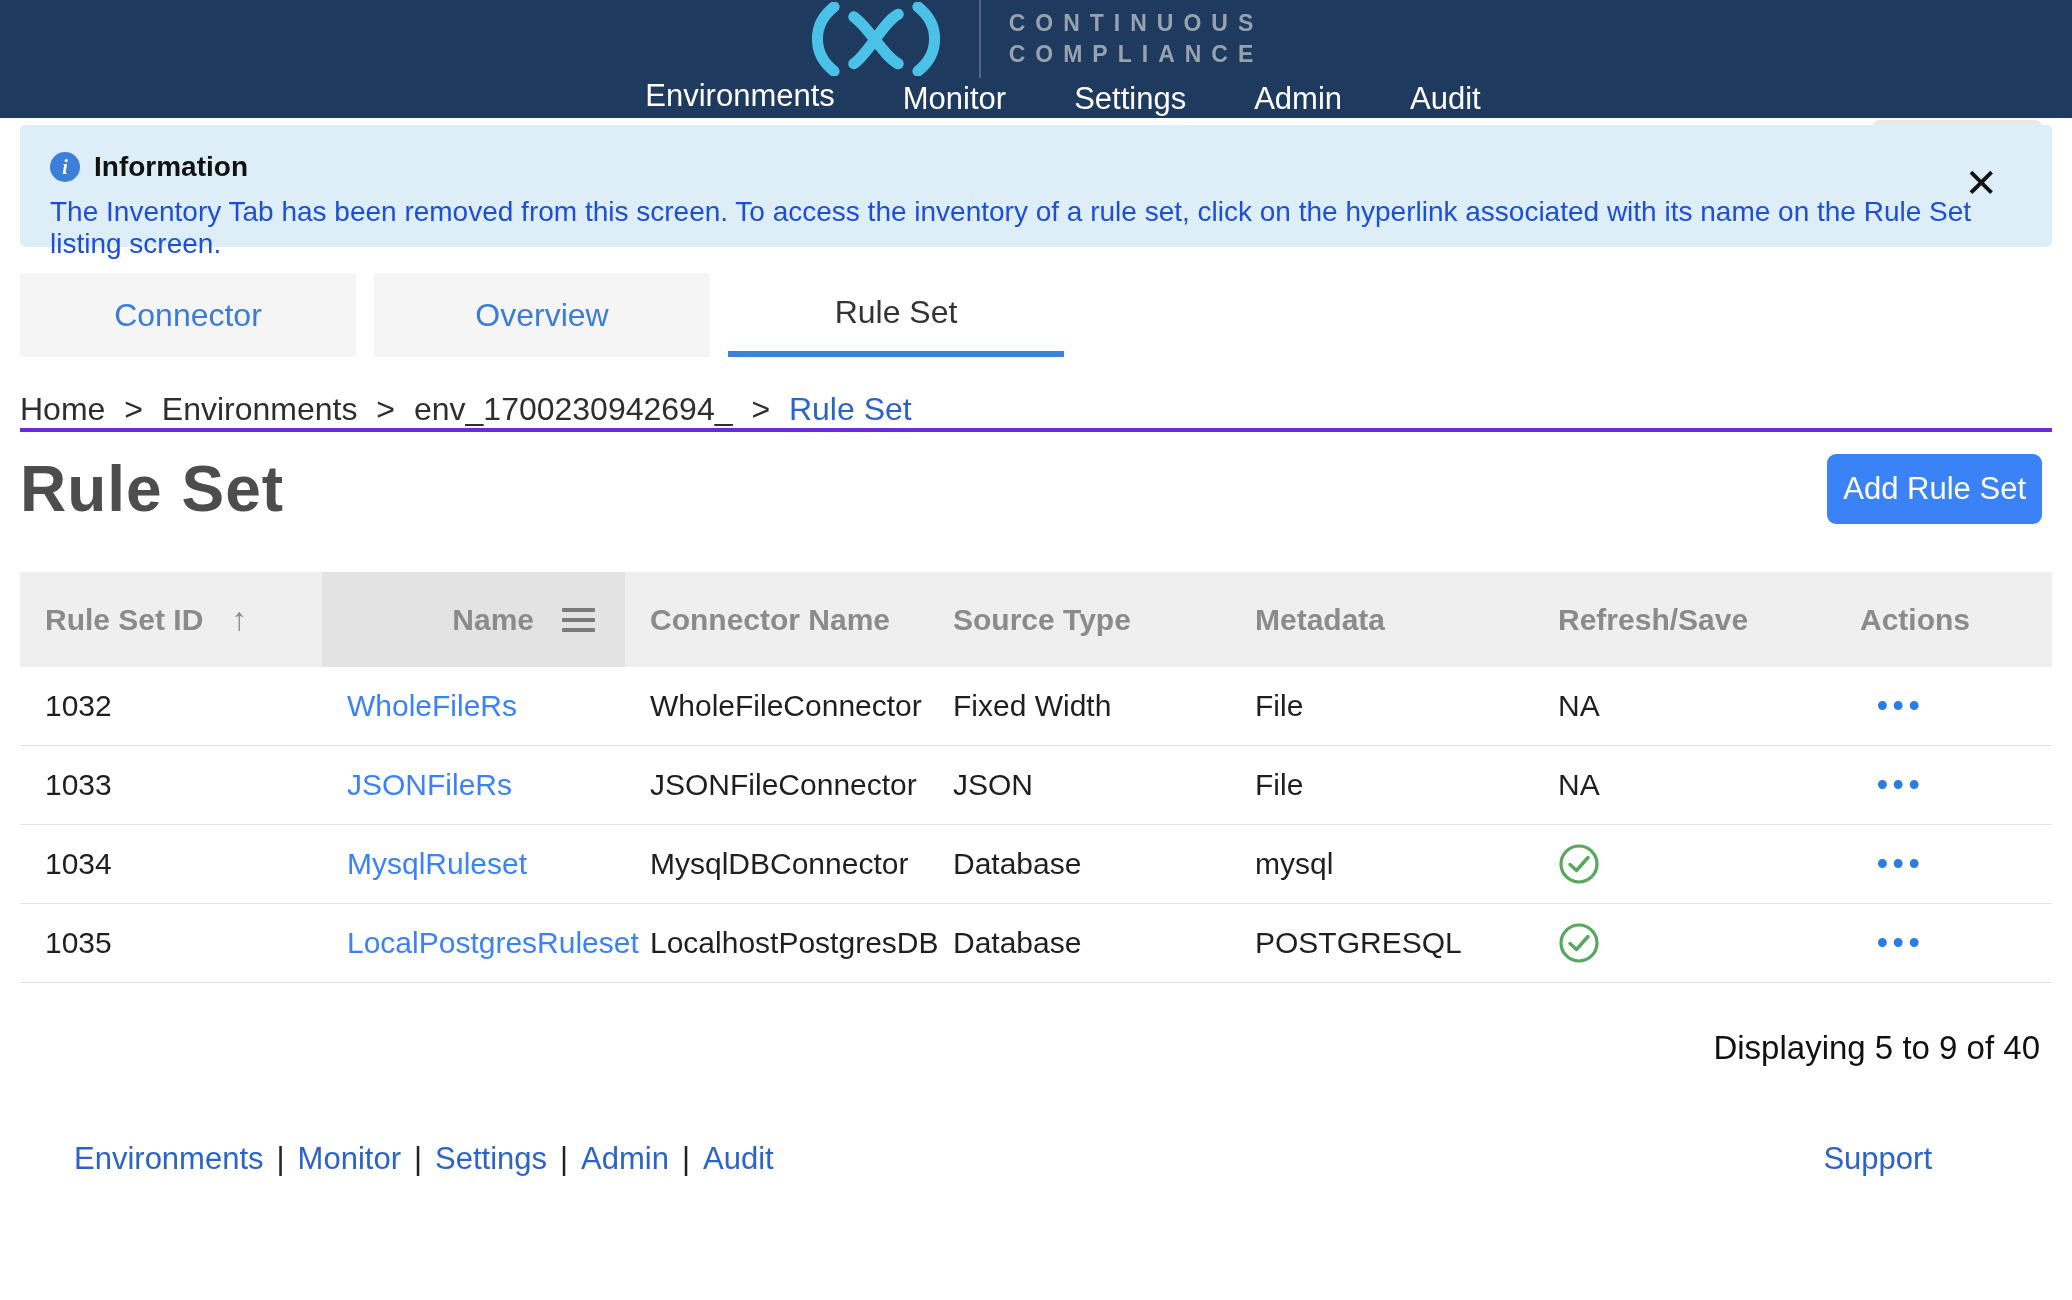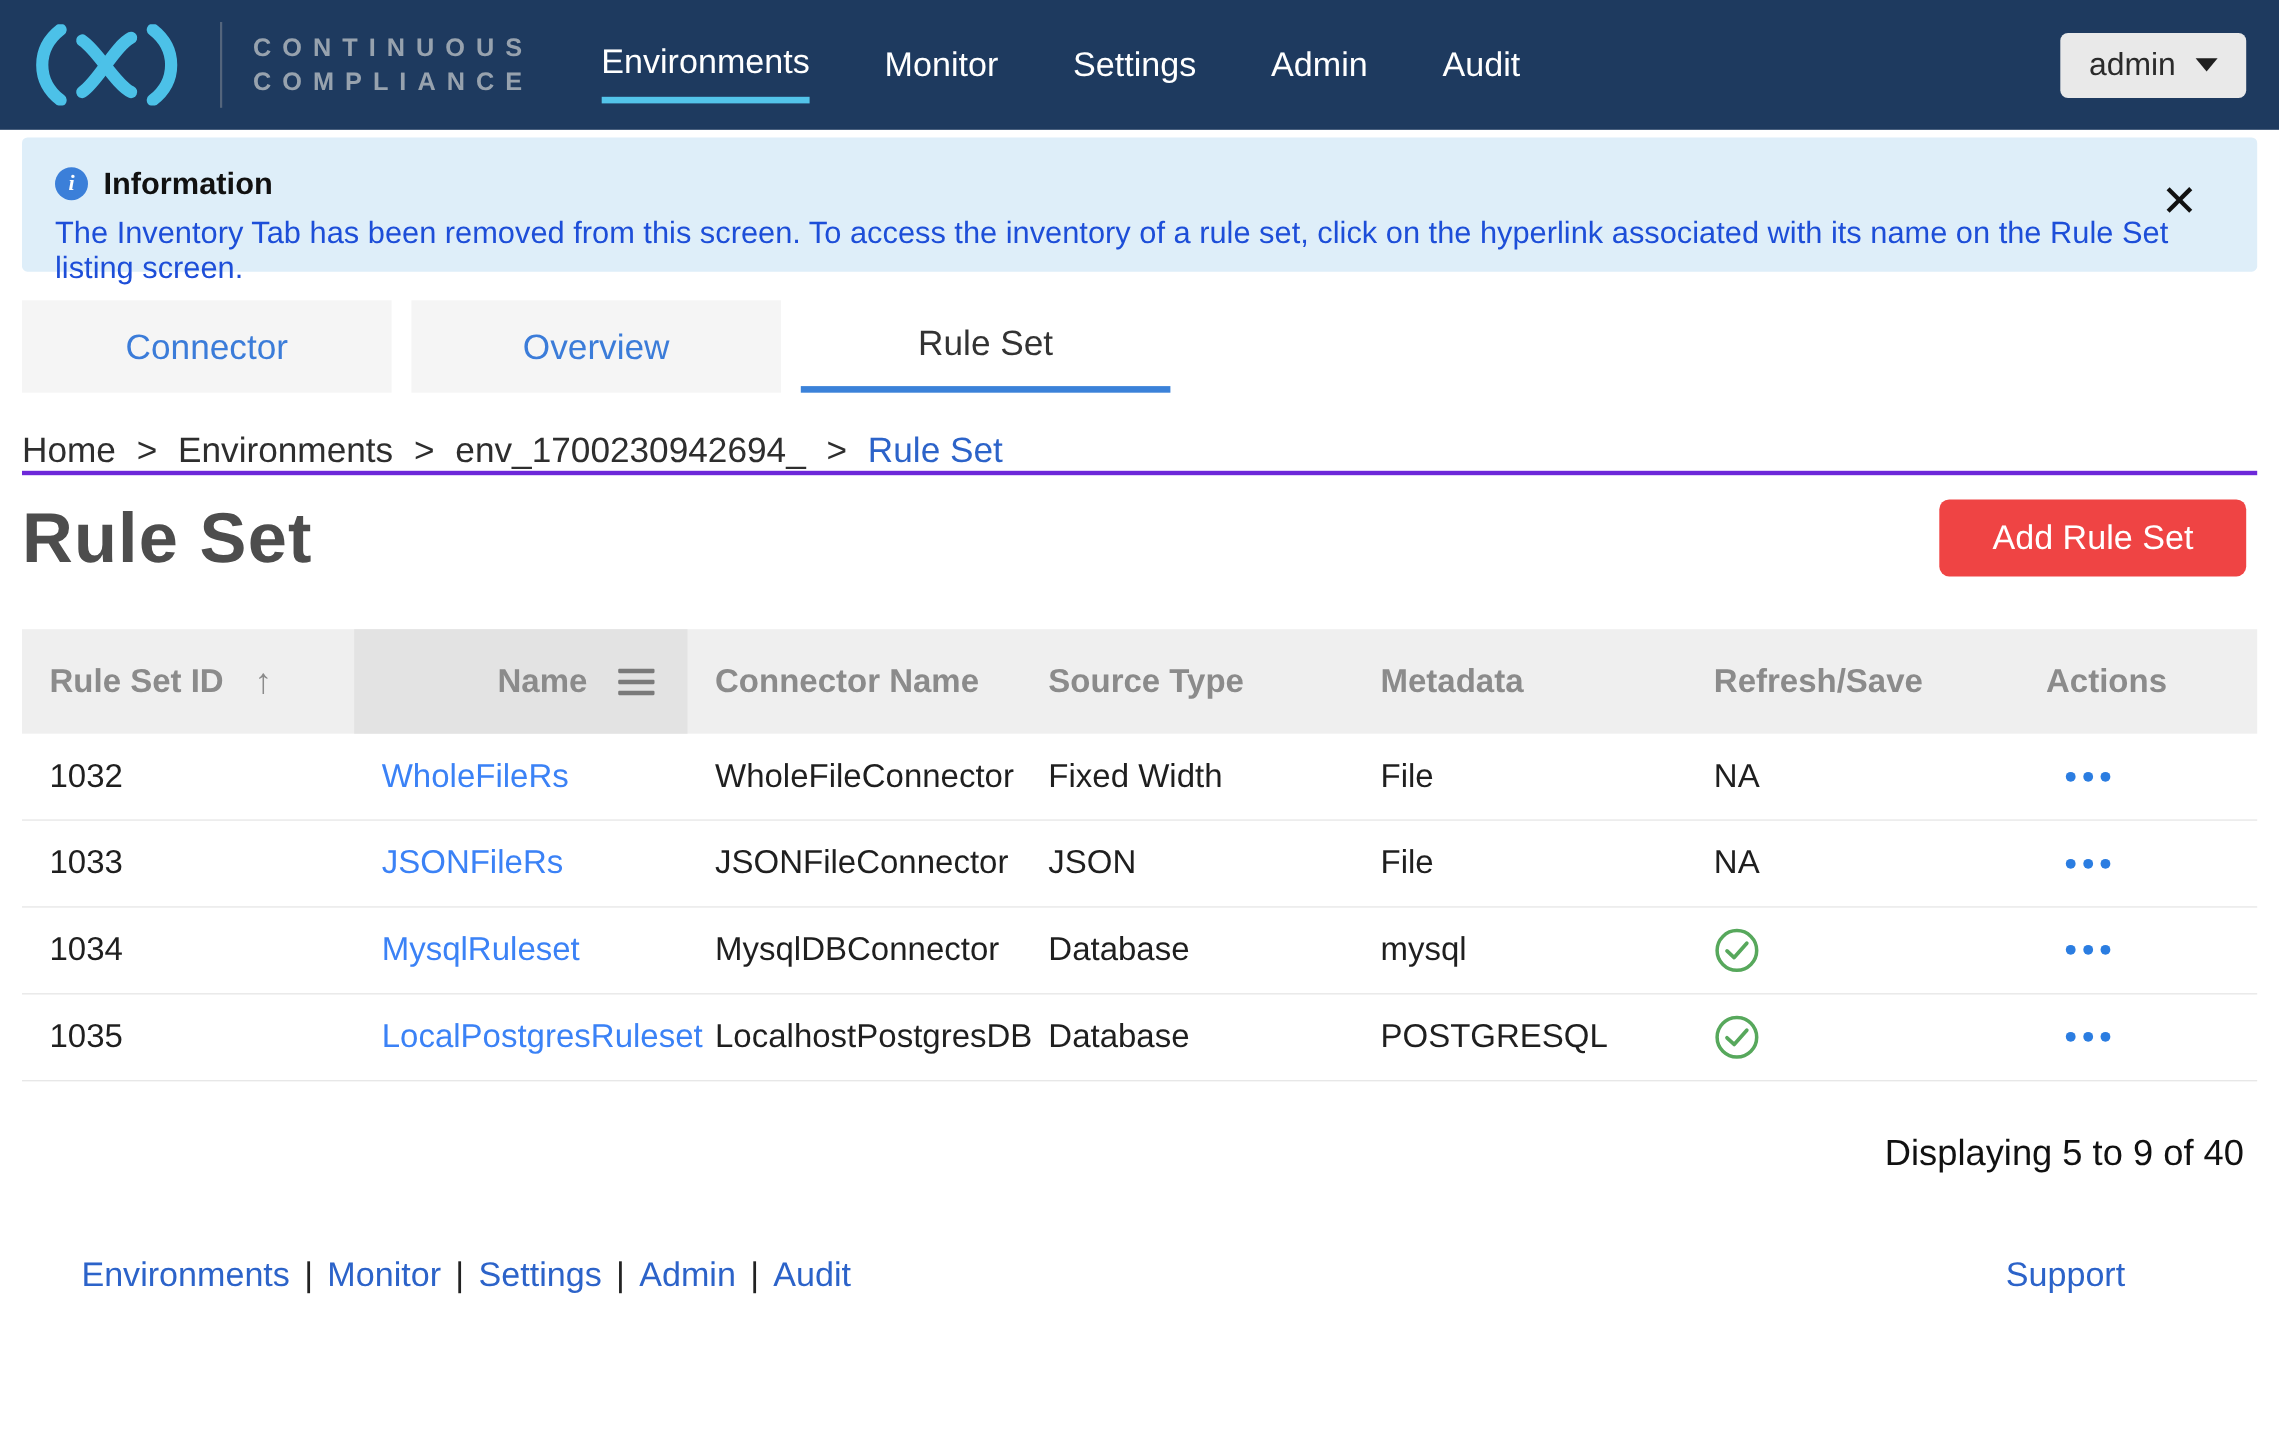--- a/index.html
+++ b/index.html
@@ -7,20 +7,21 @@
   body {
     width:2072px; height:1300px; position:relative;
     background:#ffffff; font-family:"Liberation Sans", sans-serif;
     color:#1f1f1f; overflow:hidden;
   }
 
   
   .navbar {
     height:118px; background:#1e3a5f; display:flex; align-items:center;
     padding:0 30px 0 22px;
+    flex-direction:column;
   }
   .brand { display:flex; align-items:center; gap:28px; }
   .logo-svg { display:block; }
   .brand-divider { width:2px; height:78px; background:#54657c; }
   .wordmark { color:#97a2ae; font-size:23px; font-weight:600; letter-spacing:10px; line-height:1.35; }
   .main-nav { display:flex; gap:68px; margin-left:62px; align-items:center; }
   .nav-link { color:#ffffff; font-size:31px; font-weight:500; text-decoration:none; cursor:pointer; padding-bottom:14px; margin-bottom:-14px; }
   .nav-link.active { border-bottom:6px solid #53c4ea; }
   .user-menu {
     margin-left:auto; background:#e9e9e9; border:none; border-radius:7px;
@@ -57,22 +58,22 @@
     border-bottom:4px solid #6d28d9;
   }
   .breadcrumb .sep { margin:0 10px; }
   .breadcrumb .crumb { cursor:pointer; }
   .breadcrumb .current { color:#2c63c9; }
 
   
   .title-row { display:flex; align-items:center; margin:20px 30px 0 20px; }
   .page-title { font-size:64px; font-weight:700; color:#4d4d4d; margin:0; letter-spacing:1px; }
   .add-btn {
-    margin-left:auto; background:#ef4444; color:#ffffff; font-size:31px;
-    border:none; border-radius:9px; padding:17px 48px; cursor:pointer;
+    margin-left:auto; background:#3b82f6; color:#ffffff; font-size:31px;
+    border:none; border-radius:9px; padding:17px 16px; cursor:pointer;
     font-family:"Liberation Sans", sans-serif;
   }
 
   
   .table { margin:46px 20px 0 20px; width:2032px; font-size:30px; }
   .trow { display:grid; grid-template-columns:302px 303px 303px 302px 303px 302px 1fr; align-items:center; }
   .thead-row { background:#efefef; height:95px; color:#8b8b8b; font-weight:700; }
   .th { padding-left:25px; display:flex; align-items:center; gap:28px; height:100%; cursor:pointer; }
   .th.name-col { background:#e3e3e3; justify-content:flex-end; padding-right:30px; }
   .sort-arrow { font-size:32px; font-weight:400; }

